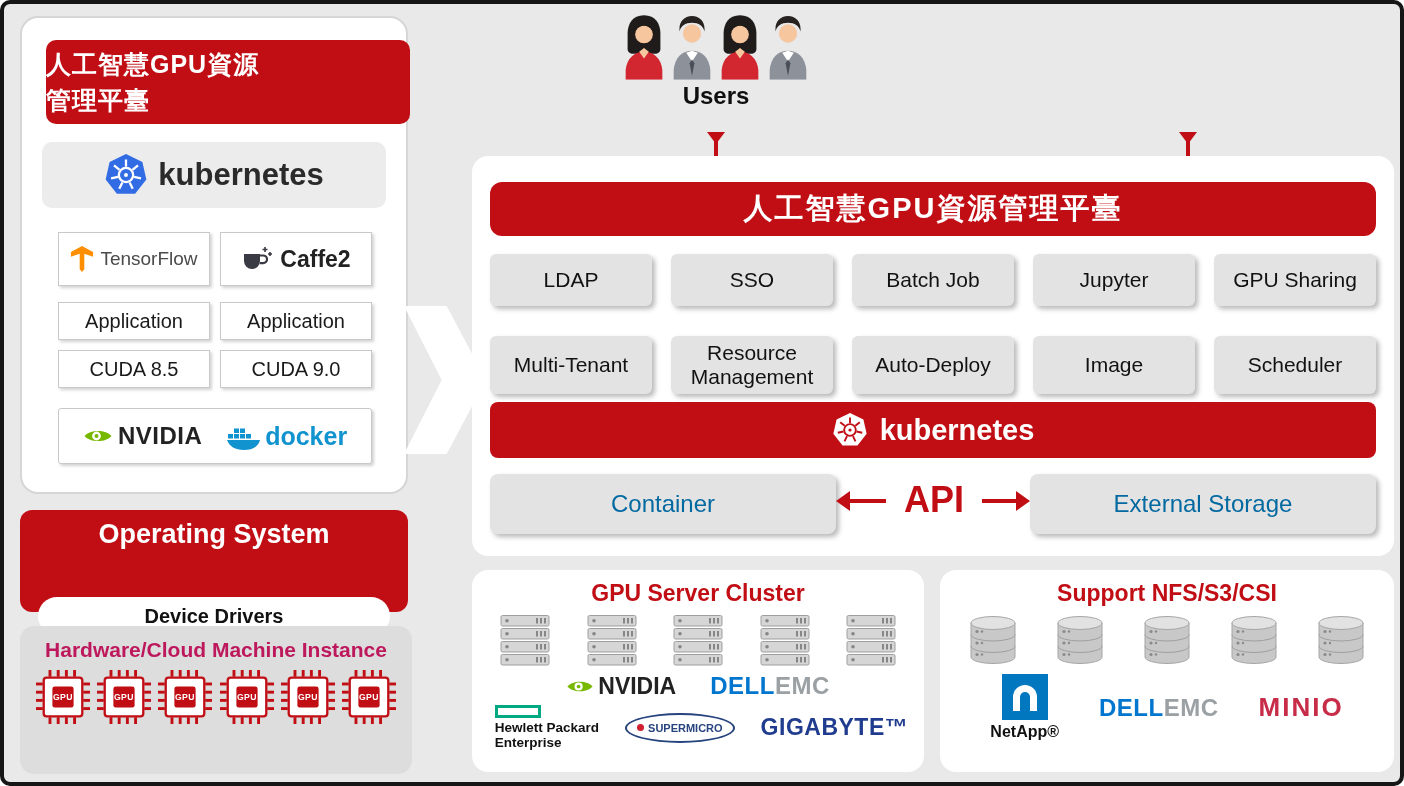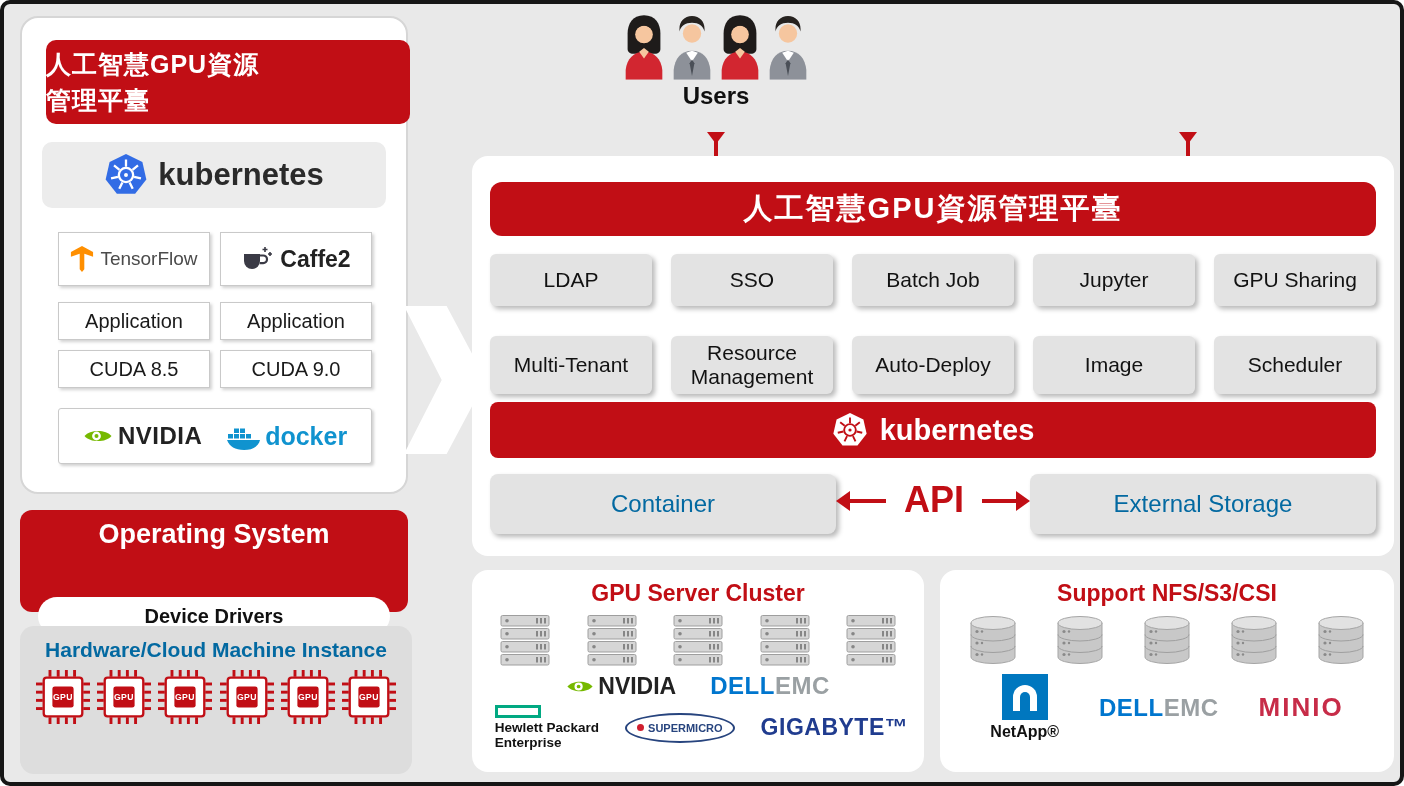--- a/index.html
+++ b/index.html
@@ -37,21 +37,21 @@
 
   
   .os-panel { position:absolute; left:16px; top:506px; width:388px; height:102px;
               background:var(--red,#c10e15); border-radius:12px; }
   .os-title { text-align:center; margin-top:9px; color:#fff; font-size:27px; font-weight:700; }
   .device-bar { position:absolute; left:18px; top:52px; width:352px; height:38px; background:#fff;
                 border-radius:19px; display:flex; align-items:center; justify-content:center;
                 font-size:20px; font-weight:700; color:#111;margin-top:35px; }
   .hw-panel { position:absolute; left:16px; top:622px; width:392px; height:148px;
               background:#dddddd; border-radius:14px; }
-  .hw-title { text-align:center; margin-top:12px; font-size:21px; font-weight:600; color:#0369a1; }
+  .hw-title { text-align:center; margin-top:12px; font-size:21px; font-weight:600; color:#be185d; }
   .chips { display:flex; justify-content:space-between; padding:8px 16px 0; }
   .chip-text { font:700 9px "Liberation Sans", sans-serif; fill:#fff; letter-spacing:.5px; }
 
   
   .big-arrow { position:absolute; left:400px; top:302px; width:82px; height:148px; background:#fff;
                clip-path:polygon(0 0, 52% 0, 100% 50%, 52% 100%, 0 100%, 46% 50%); }
 
   
   .users-group { position:absolute; left:596px; top:8px; width:232px; text-align:center;font-weight:bold; }
   .admin-group { position:absolute; left:1128px; top:10px; width:112px; text-align:center; }

